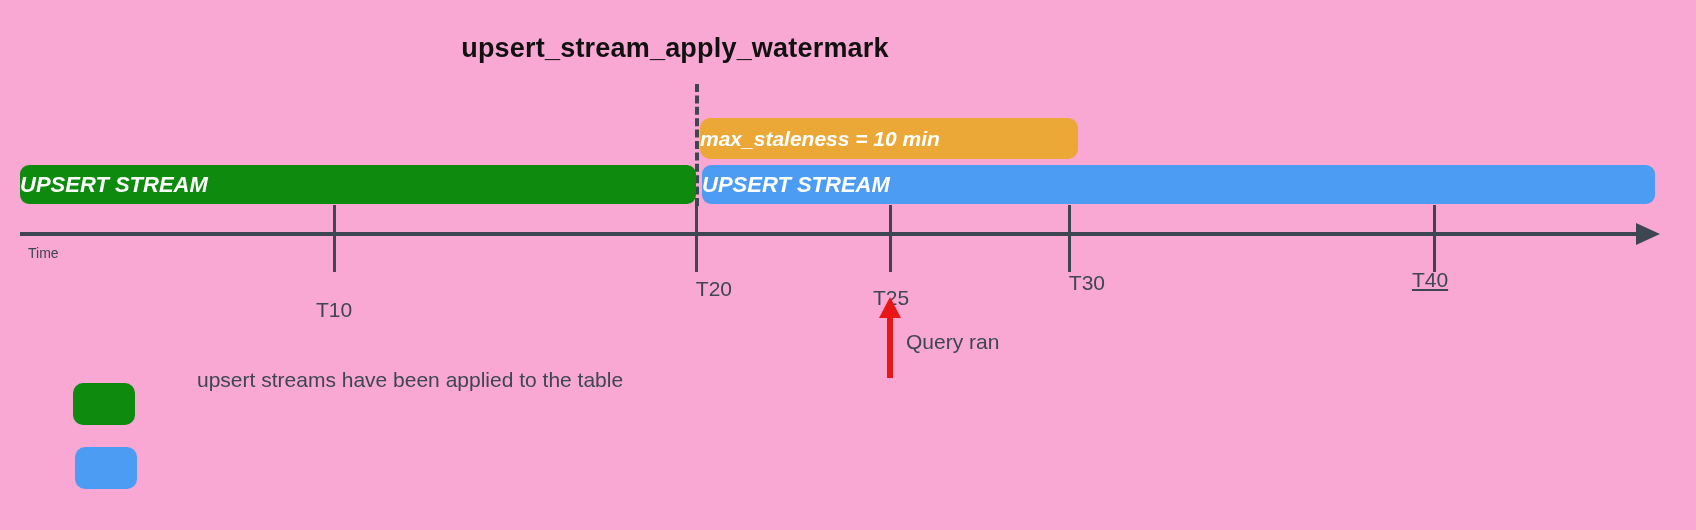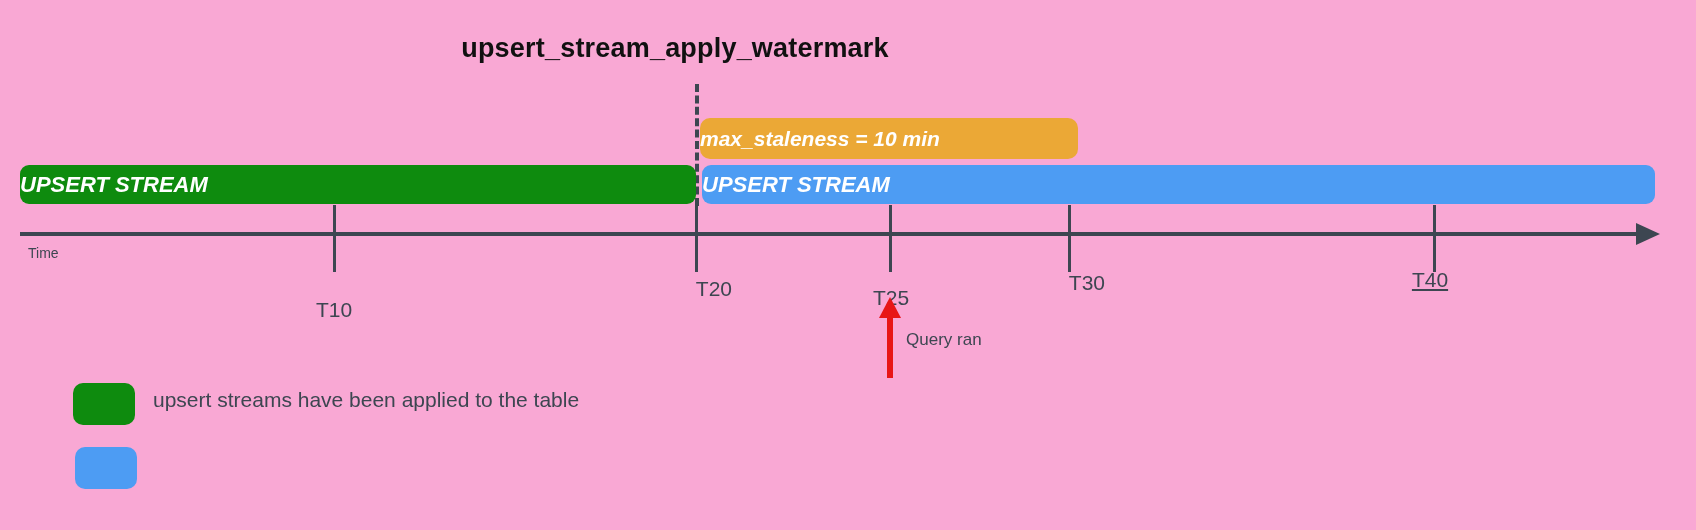--- a/index.html
+++ b/index.html
@@ -70,33 +70,33 @@
     border-left:11px solid transparent;
     border-right:11px solid transparent;
     border-bottom:21px solid var(--red,#e81616);
   }
   .query-arrow-shaft{
     position:absolute;left:887px;top:316px;width:6px;height:62px;
     background:var(--red,#e81616);
   }
   .query-label{
     position:absolute;left:906px;top:330px;
-    font-size:17px;color:var(--slate,#3d4651);
+    font-size:21px;color:var(--slate,#3d4651);
   }
   .legend-swatch{
     position:absolute;width:62px;height:42px;border-radius:10px;
   }
   .legend-swatch.green{left:73px;top:383px;background:var(--green,#0e8b0e);}
   .legend-swatch.blue{left:75px;top:447px;background:var(--blue,#4d9cf3);}
   .legend-label{
     position:absolute;left:153px;
     font-size:21px;color:var(--slate,#3d4651);
     white-space:nowrap;
   }
-  .legend-label.row1{top:388px;}
+  .legend-label.row1{top:368px;margin-left:44px;}
   .legend-label.row2{top:451px;}
 </style>
 </head>
 <body>
 
 <div class="canvas">
 
   <div class="title">upsert_stream_apply_watermark</div>
 
   <div class="dashed-drop"></div>

